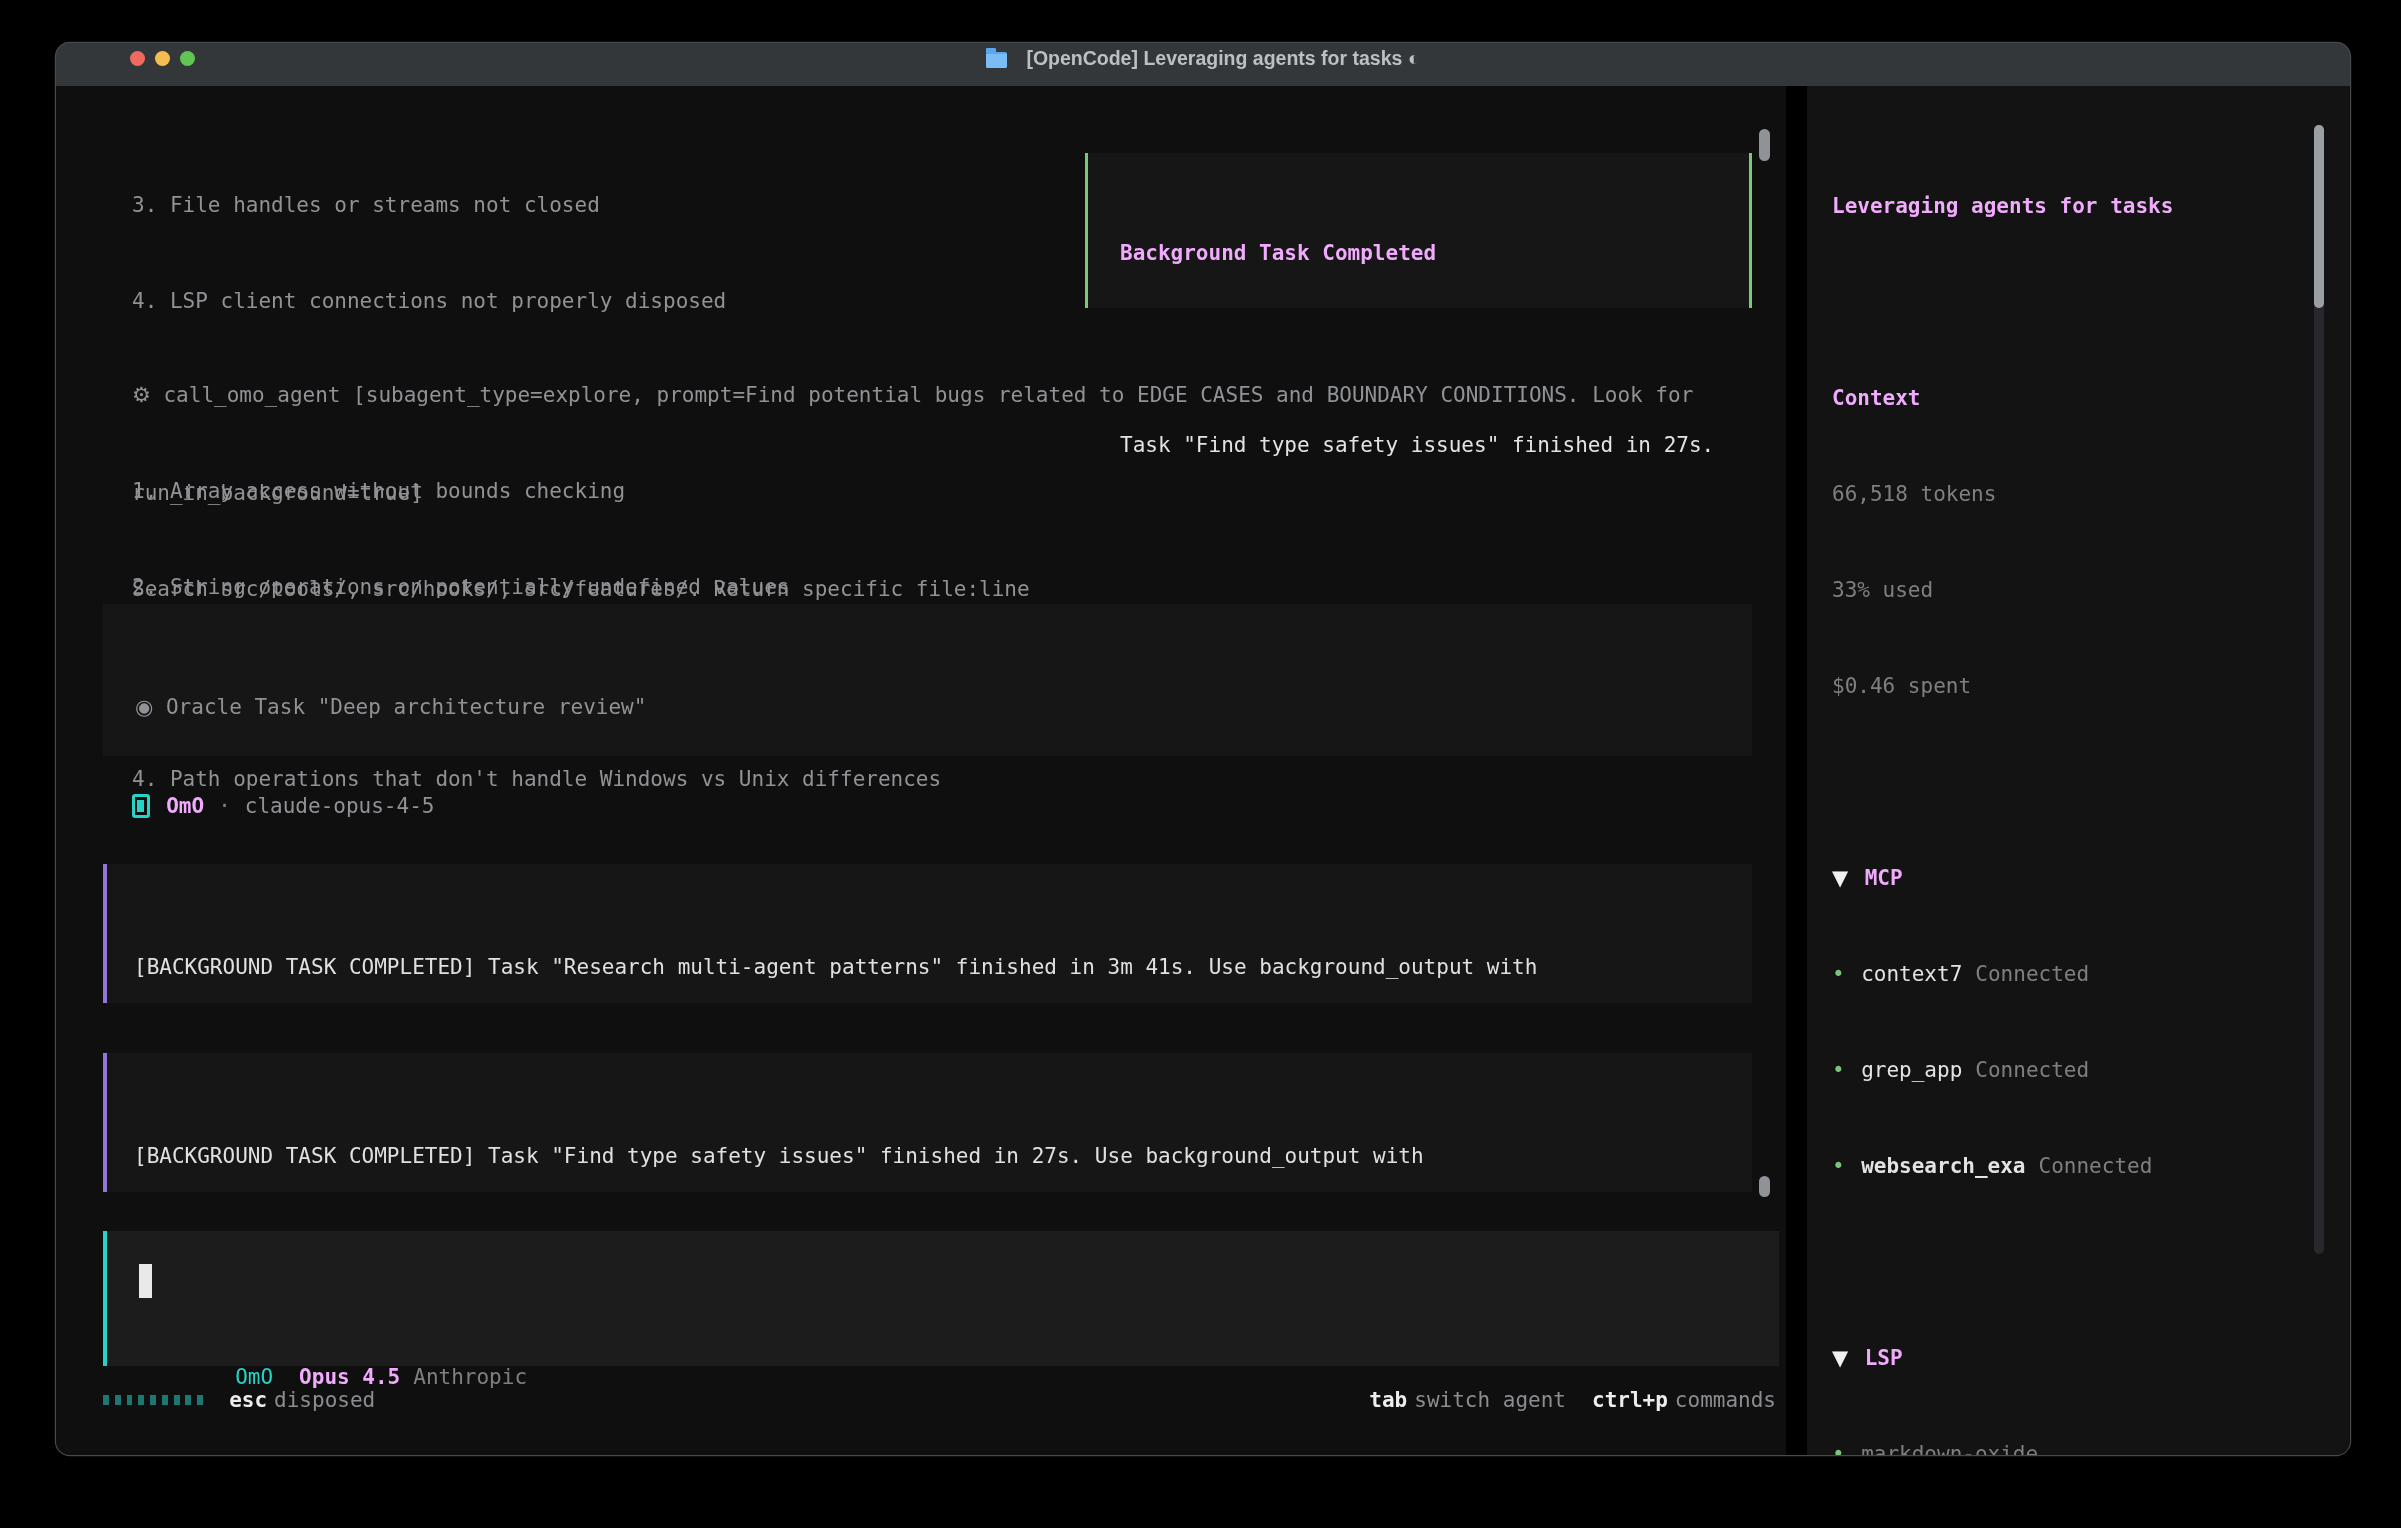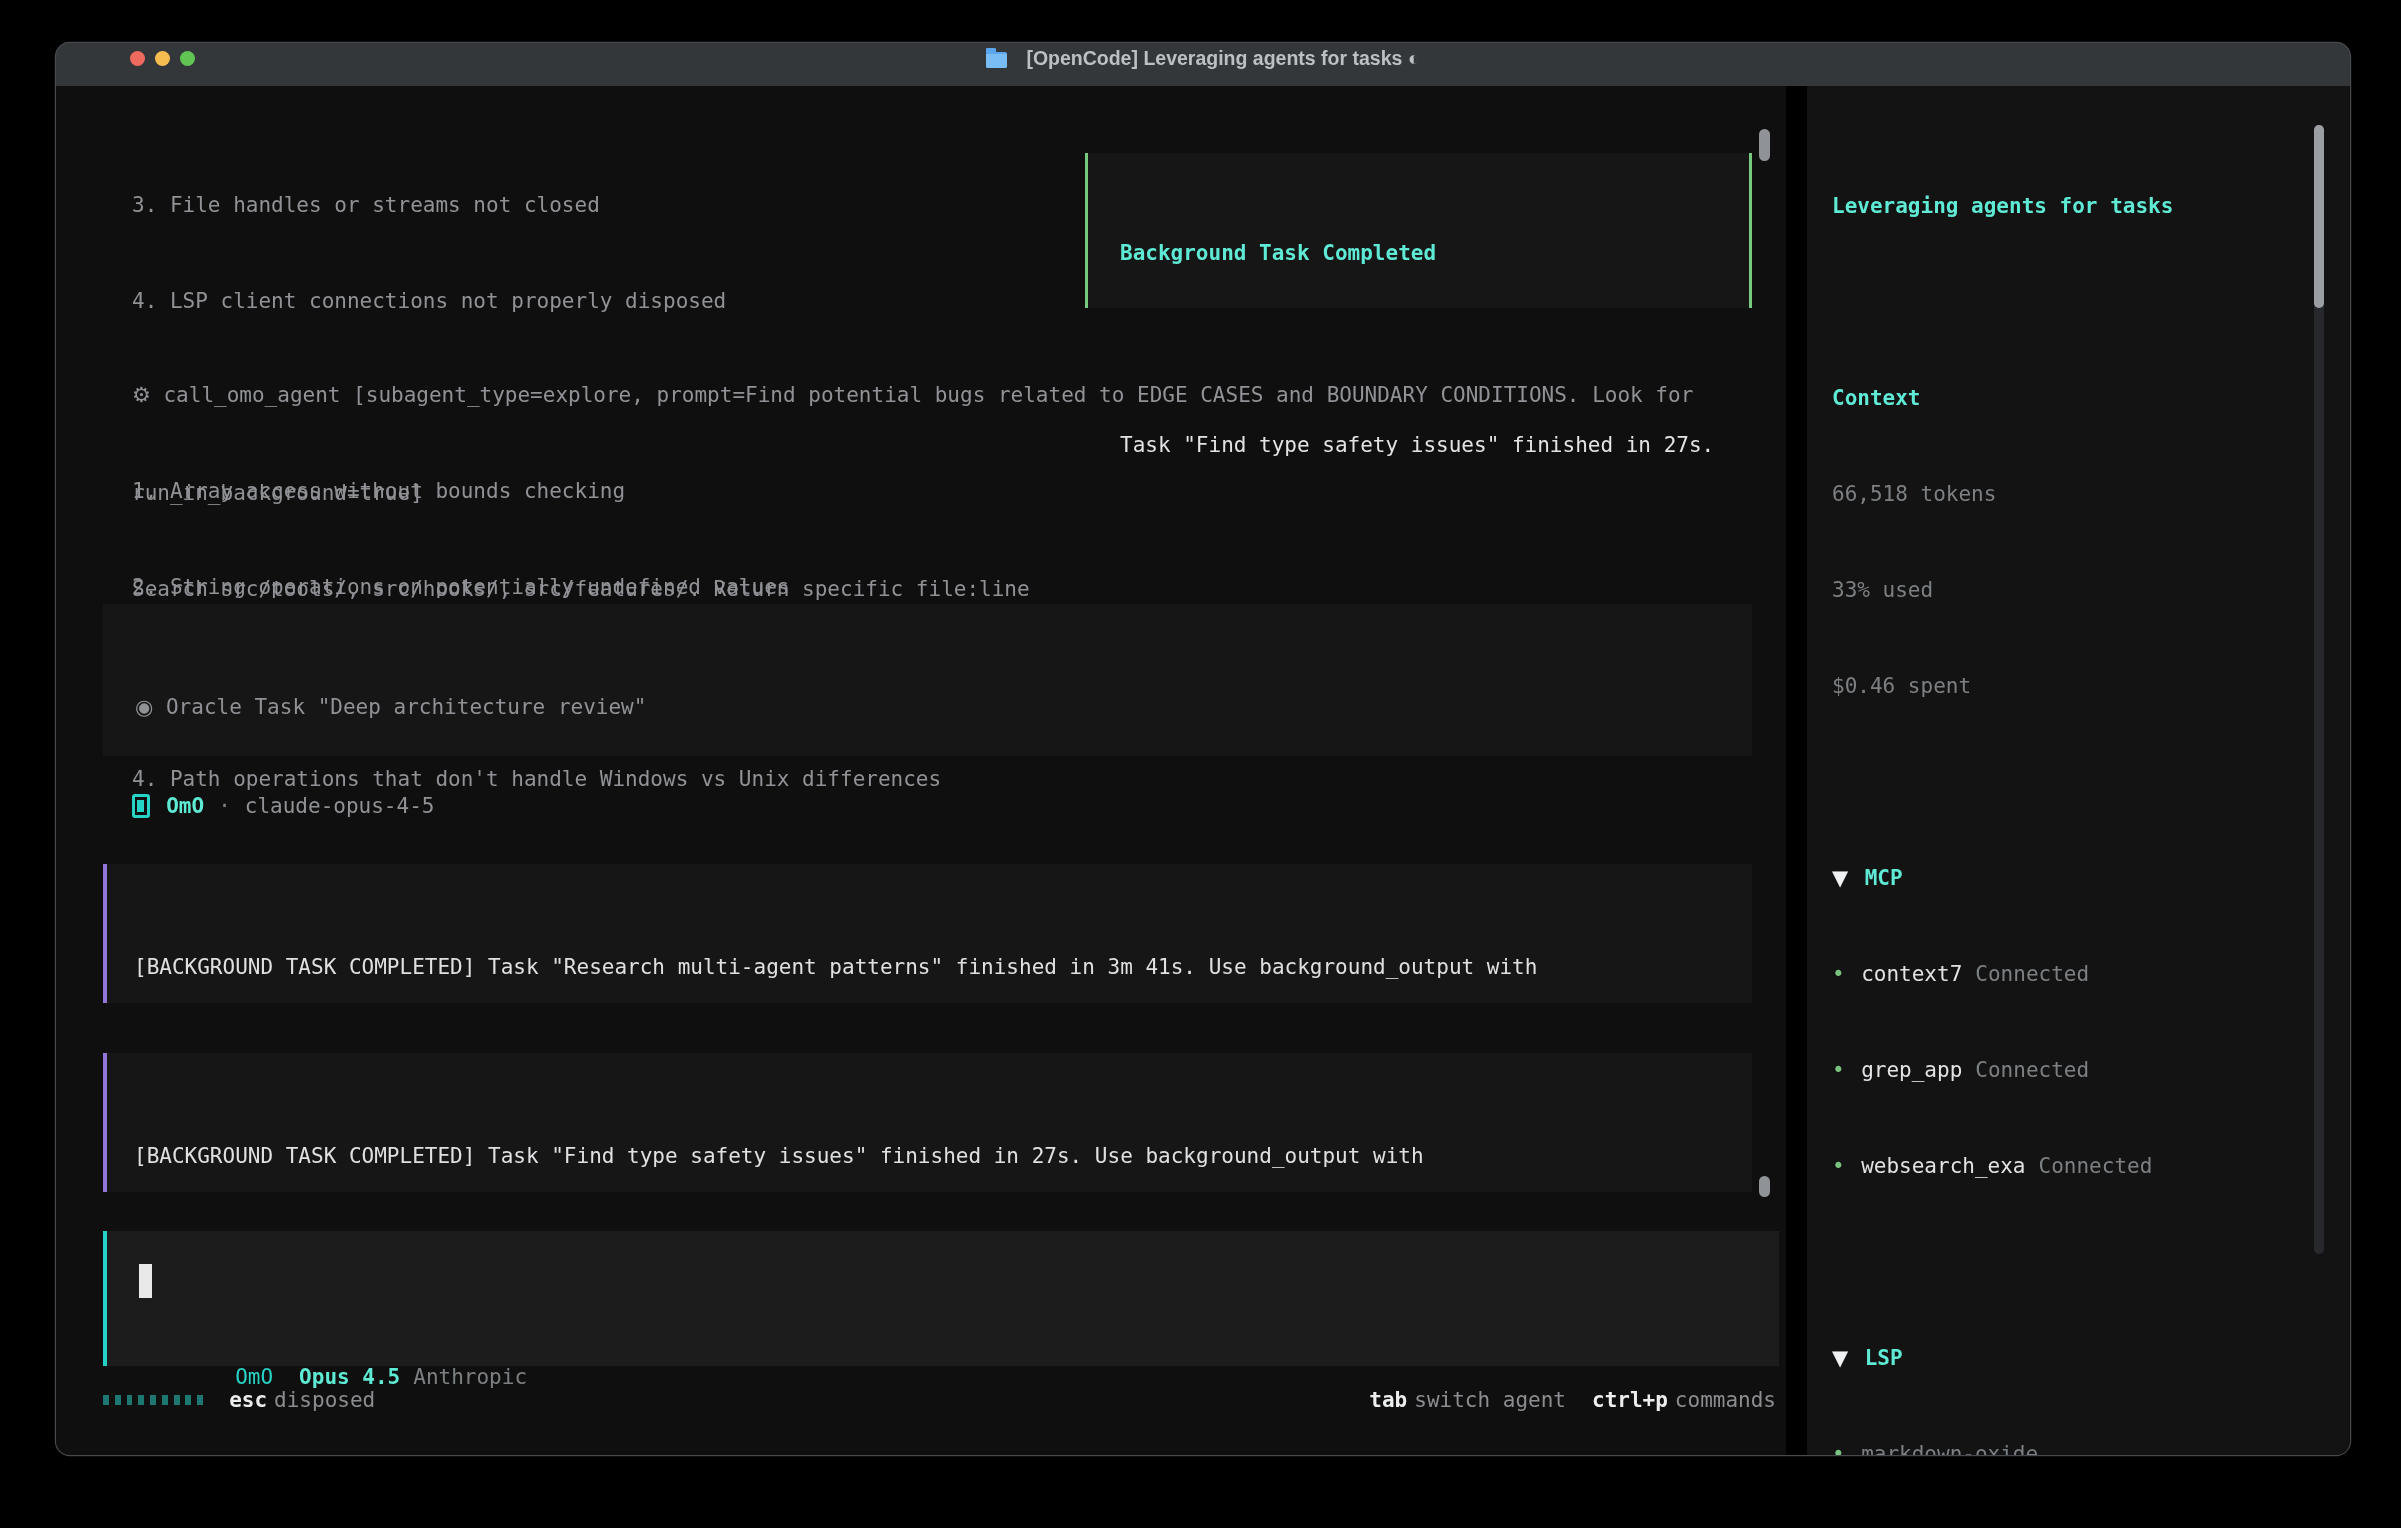--- a/index.html
+++ b/index.html
@@ -2,21 +2,21 @@
 <html style="font-size:9.5px"><head>
 <meta charset="utf-8">
 <style>
   html,body{margin:0;padding:0;background:#000;width:2401px;height:1528px;overflow:hidden;}
   *{box-sizing:border-box;}
   .mono{font-family:"DejaVu Sans Mono",monospace;font-size:21px;line-height:32px;white-space:pre;}
   .ln{min-height:32px;}
   .gray{color:#909296;}
   .dgray{color:#7d8083;}
   .white{color:#e2e3e5;}
-  .boldw{font-weight:700;color:#5eead4;}
+  .boldw{font-weight:700;color:#f0abfc;}
   .glyph{font-family:"DejaVu Sans","DejaVu Sans Mono",sans-serif;}
 
   #window{position:absolute;left:56px;top:43px;width:2294px;height:1412px;background:#34373a;border-radius:14px;box-shadow:0 0 0 1.2px #46494e;overflow:hidden;}
   #titlebar{position:relative;height:31px;display:flex;align-items:center;justify-content:center;}
   .traffic{position:absolute;top:7.7px;width:15.4px;height:15.4px;border-radius:50%;}
   #tl-red{left:74px;background:#ee6a5f;}
   #tl-yellow{left:99px;background:#f5bd4f;}
   #tl-green{left:124px;background:#61c554;}
   #title-text{font-family:"Liberation Sans",sans-serif;font-weight:700;font-size:19.5px;color:#bcc0c4;display:flex;align-items:center;gap:19px;}
   .folder-icon{position:relative;display:inline-block;width:21px;height:16px;background:#5aa7ee;border-radius:1.8px;margin-top:2.4px;}
@@ -158,21 +158,21 @@
         <div class="ln boldw">Leveraging agents for tasks</div>
         <div class="ln"></div>
         <div class="ln boldw">Context</div>
         <div class="ln dgray">66,518 tokens</div>
         <div class="ln dgray">33% used</div>
         <div class="ln dgray">$0.46 spent</div>
         <div class="ln"></div>
         <div class="ln"><span class="tri glyph">▼</span><span class="boldw" style="margin-left:16.5px;">MCP</span></div>
         <div class="ln"><span class="bullet-green">•</span><span class="white" style="margin-left:16.5px;">context7</span><span class="dgray" style="margin-left:13px;">Connected</span></div>
         <div class="ln"><span class="bullet-green">•</span><span class="white" style="margin-left:16.5px;">grep_app</span><span class="dgray" style="margin-left:13px;">Connected</span></div>
-        <div class="ln"><span class="bullet-green">•</span><span class="white" style="margin-left:16.5px;">websearch_exa</span><span class="dgray" style="margin-left:13px;">Connected</span></div>
+        <div class="ln"><span class="bullet-green">•</span><span class="white" style="margin-left:16.5px;font-weight:bold;">websearch_exa</span><span class="dgray" style="margin-left:13px;">Connected</span></div>
         <div class="ln"></div>
         <div class="ln"><span class="tri glyph">▼</span><span class="boldw" style="margin-left:16.5px;">LSP</span></div>
         <div class="ln"><span class="bullet-green">•</span><span class="dgray" style="margin-left:16.5px;">markdown-oxide</span></div>
         
         
         
         
         
         
         

